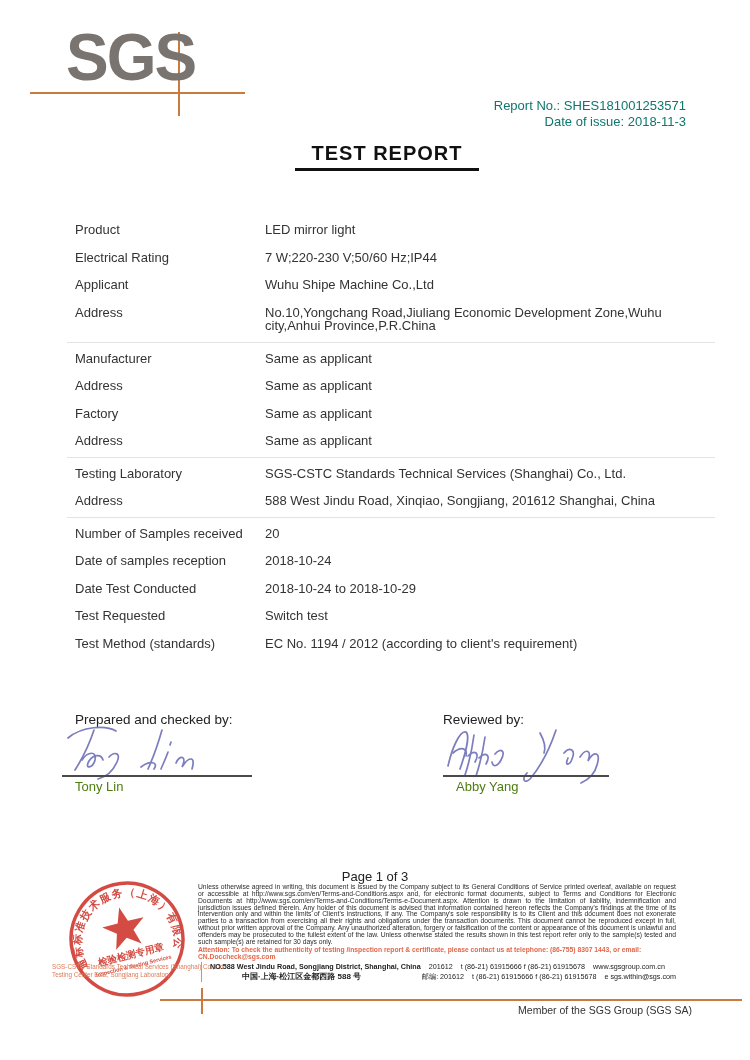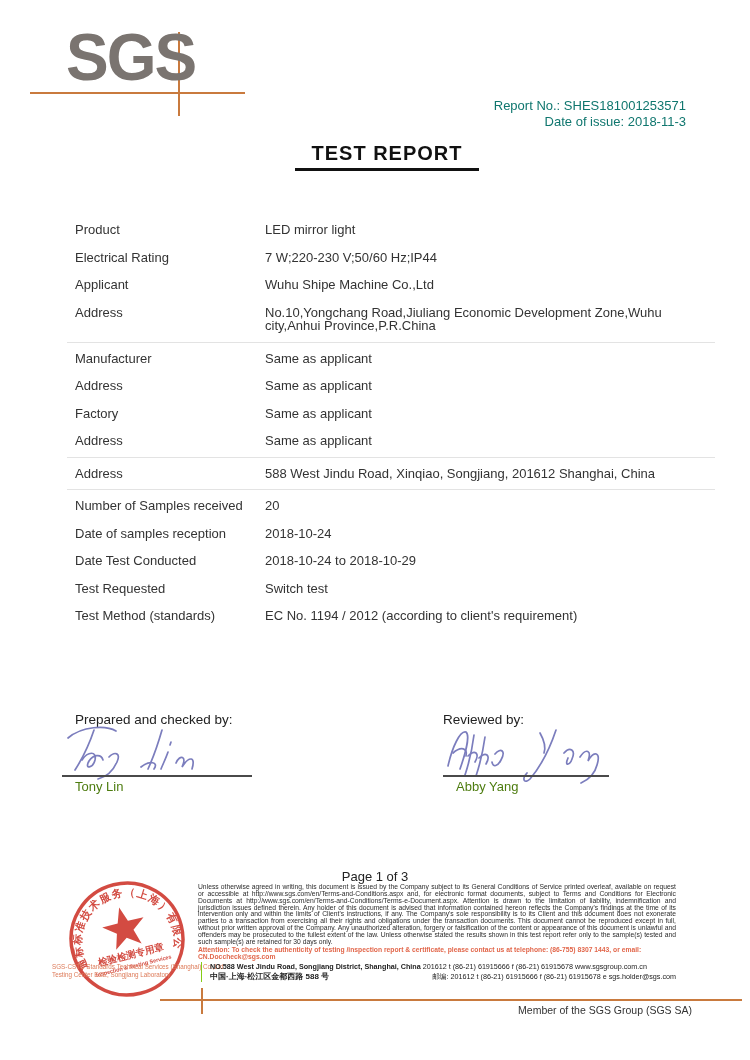--- a/index.html
+++ b/index.html
@@ -43,22 +43,22 @@
 
   
   .stamp{position:absolute;left:66px;top:878px;width:122px;height:122px;}
   .stamp-sub{position:absolute;left:52px;top:963px;width:180px;font-size:6.3px;line-height:7.5px;color:#dd7a58;}
   .foot-block{position:absolute;left:198px;top:884px;width:478px;}
   .legal{font-size:6.75px;line-height:6.85px;color:#2c2c2c;text-align:justify;letter-spacing:0;}
   .attention{margin-top:1px;font-size:6.75px;line-height:6.9px;color:#e2664a;font-weight:bold;}
   .addr{margin-top:2px;margin-left:3px;border-left:1px solid #84cc16;padding-left:8px;}
   .addr-line{display:flex;align-items:baseline;font-size:7.2px;line-height:10px;color:#222;white-space:nowrap;}
   .addr-main{font-weight:bold;}
-  .addr-line .gap{margin-left:2px;}
-  .addr-line.cn .addr-main{font-size:8px;width:228px;}
+  .addr-line .gap{margin-left:8px;}
+  .addr-line.cn .addr-main{font-size:8px;width:228px;margin-left:32px;}
   .foot-rule{position:absolute;left:160px;top:999px;width:582px;height:2px;background:var(--accent-orange);}
   .foot-tick{position:absolute;left:201px;top:988px;width:1.5px;height:26px;background:var(--accent-orange);}
   .member{position:absolute;right:58px;top:1004px;font-size:10.5px;color:#333;}
 </style>
 </head>
 <body>
 
 <div class="page">
 
   <div class="logo-wrap">
@@ -104,20 +104,24 @@
       </div>
       <div class="frow">
         <div class="flabel">Factory</div>
         <div class="fvalue">Same as applicant</div>
       </div>
       <div class="frow">
         <div class="flabel">Address</div>
         <div class="fvalue">Same as applicant</div>
       </div>
       <div class="sep"></div>
+      <div class="frow">
+        <div class="flabel">Testing Laboratory</div>
+        <div class="fvalue">SGS-CSTC Standards Technical Services (Shanghai) Co., Ltd.</div>
+      </div>
       <div class="frow">
         <div class="flabel">Address</div>
         <div class="fvalue">588 West Jindu Road, Xinqiao, Songjiang, 201612 Shanghai, China</div>
       </div>
       <div class="sep"></div>
       <div class="frow">
         <div class="flabel">Number of Samples received</div>
         <div class="fvalue">20</div>
       </div>
       <div class="frow">
@@ -202,21 +206,21 @@
       <div class="addr-line">
         <span class="addr-main">NO.588 West Jindu Road, Songjiang District, Shanghai, China</span>
         <span class="gap">201612</span>
         <span class="gap">t (86-21) 61915666  f (86-21) 61915678</span>
         <span class="gap">www.sgsgroup.com.cn</span>
       </div>
       <div class="addr-line cn">
         <span class="addr-main">中国·上海·松江区金都西路 588 号</span>
         <span class="gap">邮编: 201612</span>
         <span class="gap">t (86-21) 61915666  f (86-21) 61915678</span>
-        <span class="gap">e  sgs.holder@sgs.com</span>
+        <span class="gap">e  sgs.within@sgs.com</span>
       </div>
     </div>
   </div>
 
   <div class="foot-rule"></div>
   <div class="foot-tick"></div>
   <div class="member">Member of the SGS Group (SGS SA)</div>
 
 </div>
 

